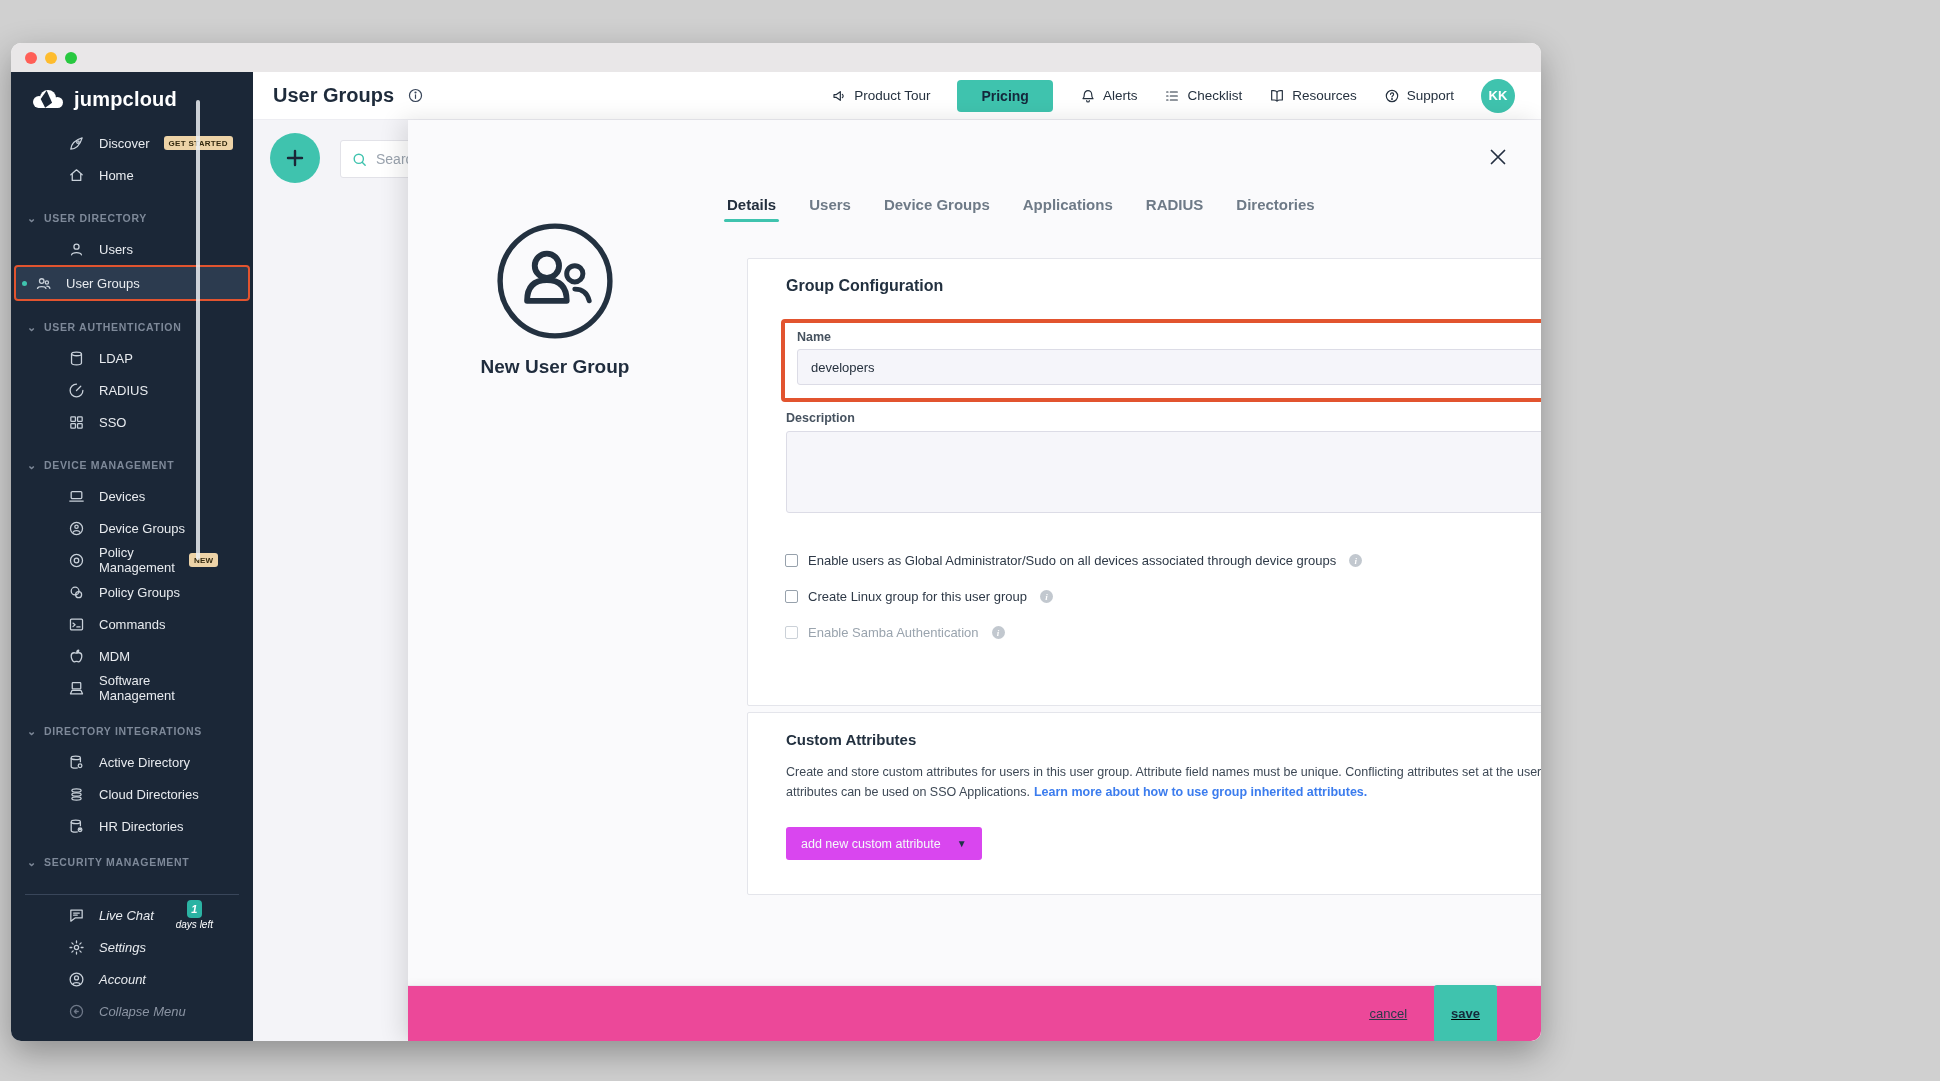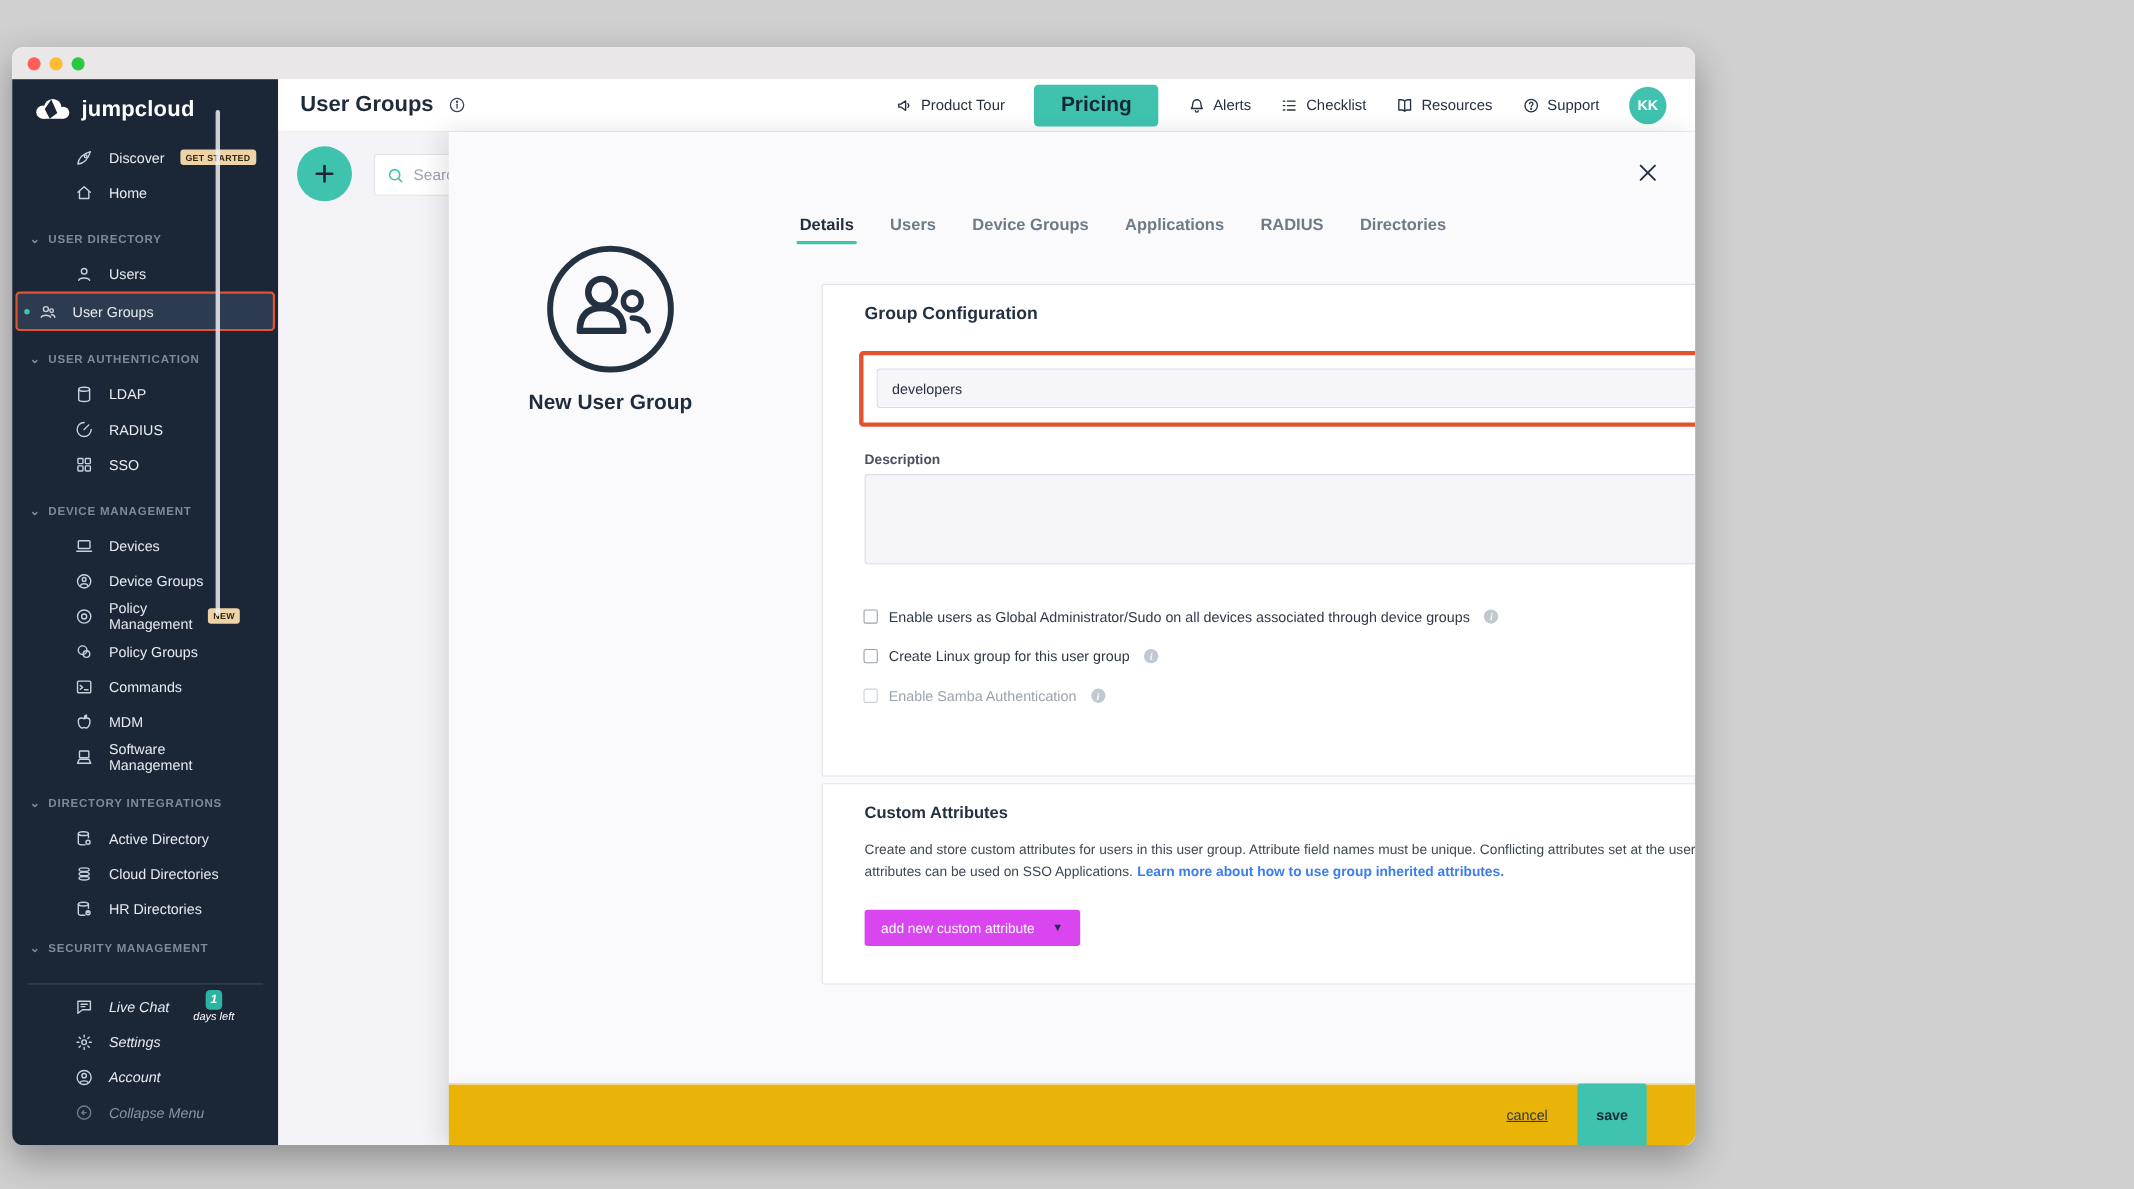--- a/index.html
+++ b/index.html
@@ -53,21 +53,21 @@
   
   .main { flex:1; min-width:0; position:relative; background:#F4F4F8; }
   .main-header { height:48px; background:#fff; border-bottom:1px solid #EDEDF2; display:flex;
                  align-items:center; padding:0 26px 0 20px; position:relative; z-index:2; }
   .page-title { font-size:20px; font-weight:bold; color:#1E2B3B; }
   .title-info { width:17px; height:17px; color:#39465A; margin-left:13px; display:flex; }
   .hdr-right { margin-left:auto; display:flex; align-items:center; gap:27px; }
   .hdr-link { display:flex; align-items:center; gap:7px; font-size:13.5px; color:#25313F; cursor:pointer; }
   .hdr-link .ic { width:16px; height:16px; display:flex; color:#25313F; }
   .hdr-link svg { width:100%; height:100%; }
-  .pricing-btn { background:#3FC3AE; color:#14283C; font-size:19px; font-weight:600;
+  .pricing-btn { background:#3FC3AE; color:#14283C; font-size:14px; font-weight:600;
                  padding:8px 24px; border-radius:4px; border:none; cursor:pointer;
                  font-family:"Liberation Sans", sans-serif; }
   .avatar { width:34px; height:34px; border-radius:50%; background:#3FC3AE; color:#fff;
             font-size:13px; font-weight:bold; display:flex; align-items:center; justify-content:center; cursor:pointer; }
 
   .content { position:absolute; left:0; right:0; top:48px; bottom:0; }
   .fab { position:absolute; left:17px; top:13px; width:50px; height:50px; border-radius:50%;
          background:#3FC3AE; border:none; color:#1B2737; display:flex; align-items:center;
          justify-content:center; cursor:pointer; z-index:1; }
   .fab svg { width:24px; height:24px; }
@@ -122,23 +122,23 @@
               align-items:center; justify-content:center; flex:none; margin-left:3px;
               font-family:"Liberation Serif", serif; }
   .ca-para { position:absolute; left:38px; top:50px; width:1092px; font-size:12.5px; color:#3E4956;
              line-height:1.58; }
   .ca-link { color:#3B7CEE; font-weight:600; text-decoration:none; margin-left:4px; cursor:pointer; }
   .add-attr-btn { position:absolute; left:38px; top:114px; height:33px; background:#d946ef; border:none;
                   border-radius:3px; display:flex; align-items:center; gap:16px; padding:0 15px;
                   font-size:12.5px; color:#F4FBF9; cursor:pointer; font-family:"Liberation Sans", sans-serif; }
   .add-attr-btn .caret { color:#1D3347; font-size:10px; }
 
-  .modal-footer { position:absolute; left:0; right:0; bottom:0; height:56px; background:#eab308;
+  .modal-footer { position:absolute; left:0; right:0; bottom:0; height:56px; background:#ec4899;
                   border-top:1px solid #E9E9EF; box-shadow:0 -2px 8px rgba(0,0,0,.04);
-                  display:flex; align-items:center; justify-content:flex-end; gap:27px; padding-right:44px; }
+                  display:flex; align-items:center; justify-content:flex-end; gap:27px; padding-right:44px;text-decoration:underline; }
   .cancel-link { font-size:13px; color:#2B3A4A; text-decoration:underline; cursor:pointer; }
   .save-btn { background:#3FC3AE; color:#15293A; font-size:13px; font-weight:bold; border:none;
               border-radius:3px; padding:21px 17px; cursor:pointer; font-family:"Liberation Sans", sans-serif; }
 
   svg { display:block; }
 </style>
 </head>
 <body>
 
 <div class="canvas">
@@ -512,20 +512,21 @@
               <span class="tab">Device Groups</span>
               <span class="tab">Applications</span>
               <span class="tab">RADIUS</span>
               <span class="tab">Directories</span>
             </div>
 
             <div class="card card1">
               <div class="card-h">Group Configuration</div>
 
               <div class="highlight-box">
+                <div class="field-label">Name</div>
                 <input class="text-input" type="text" value="developers" style="">
               </div>
 
               <div class="field-label desc-label">Description</div>
               <textarea class="desc-area" style=""></textarea>
 
               <div class="checks">
                 <div class="check-row">
                   <span class="cb"></span>
                   <span>Enable users as Global Administrator/Sudo on all devices associated through device groups</span>

